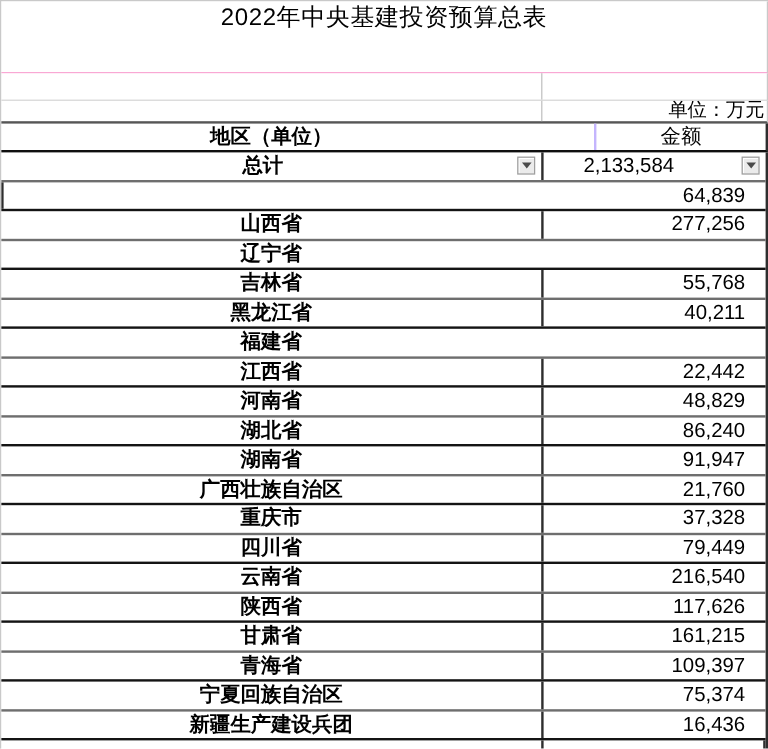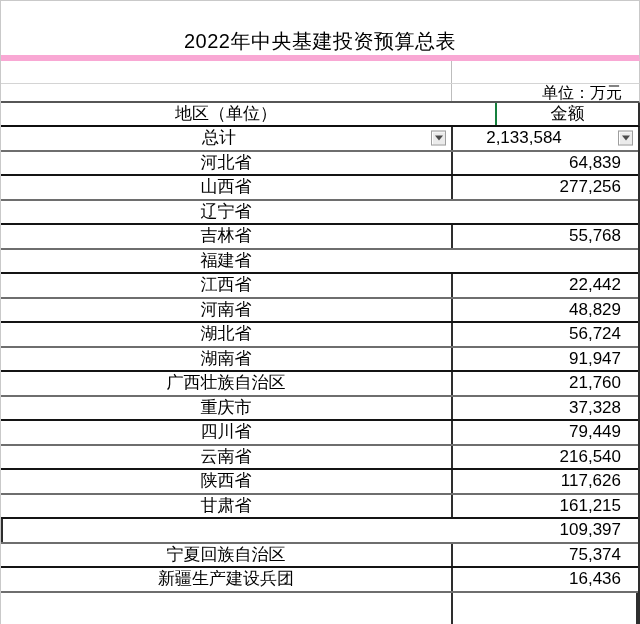--- a/index.html
+++ b/index.html
@@ -6,48 +6,48 @@
   html,body { background:#fff; }
   body { font-family:"Liberation Sans","DejaVu Sans",sans-serif; color:#000; }
 
   .sheet{
     position:relative; width:640px; height:624px; background:#ffffff;
     border-top:1px solid #c9c9c9; border-left:1px solid #c9c9c9;
     display:flex; flex-direction:column; overflow:hidden;
   }
 
   
-  .c1{ flex:0 0 450px; width:450px; display:flex; align-items:center; justify-content:center; overflow:hidden; }
+  .c1{ flex:0 0 450px; width:450px; display:flex; align-items:center; justify-content:center; overflow:hidden;font-weight:bold; }
   .c2{ flex:1; display:flex; align-items:center; overflow:hidden; }
 
   .title-row{
-    height:60px; flex:0 0 60px; display:flex; align-items:flex-end; justify-content:center;
-    border-bottom:6px solid #f9a8d4; border-right:1px solid #c9c9c9;
+    height:60px; flex:0 0 60px; display:flex; align-items:flex-start; justify-content:center;
+    border-bottom:1px solid #f9a8d4; border-right:1px solid #c9c9c9;
     font-size:20px; letter-spacing:0.5px;
   }
 
   .blank-row{
     height:23px; flex:0 0 23px; display:flex;
     border-bottom:1px solid #d4d4d4; border-right:1px solid #c9c9c9;
   }
   .blank-row .c2{ border-left:1px solid #bdbdbd; }
 
   .unit-row{
     height:19px; flex:0 0 19px; display:flex;
     border-bottom:2px solid #565656; border-right:1px solid #c9c9c9;
   }
   .unit-row .c2{ border-left:1px solid #bdbdbd; justify-content:flex-end; }
-  .unit-row .c2 span{ font-size:16px; line-height:17px; padding-right:17px; white-space:nowrap;text-align:center; }
+  .unit-row .c2 span{ font-size:16px; line-height:17px; padding-right:2px; white-space:nowrap;text-align:center; }
 
   .header-row{
     height:24px; flex:0 0 24px; display:flex;
     border-bottom:2px solid #0f0f0f; border-right:2px solid #2e2e2e;
     font-size:17px; line-height:22px;
   }
-  .header-row .c2{ border-left:2px solid #15803d; justify-content:center;margin-left:44px; }
+  .header-row .c2{ border-left:2px solid #c4b5fd; justify-content:center;margin-left:44px; }
 
   .tbody{ flex:1; display:flex; flex-direction:column; border-right:2px solid #2e2e2e; }
 
   .r{
     flex:0 0 24.5px; height:24.5px; display:flex;
     border-bottom:2px solid #141414; font-size:17px; line-height:22px;
   }
   .r:nth-child(odd){ border-bottom-color:#6e6e6e; }
   .r .c2{ border-left:2px solid #2e2e2e; justify-content:flex-end; padding-right:17px; }
   .r .c2 span, .r .c1 span{ white-space:nowrap; }
@@ -107,48 +107,51 @@
       </div>
       <div class="c2">
         <span>2,133,584</span>
         <div class="filter-btn">
           <div class="tri"></div>
         </div>
       </div>
     </div>
 
     <div class="r">
-      <div class="c1">河北省</div>
       <div class="c2">64,839</div>
     </div>
     <div class="r">
       <div class="c1">山西省</div>
       <div class="c2">277,256</div>
     </div>
     <div class="r">
       <div class="c1">辽宁省</div>
     </div>
     <div class="r">
       <div class="c1">吉林省</div>
       <div class="c2">55,768</div>
     </div>
     <div class="r">
+      <div class="c1">黑龙江省</div>
+      <div class="c2">40,211</div>
+    </div>
+    <div class="r">
       <div class="c1">福建省</div>
     </div>
     <div class="r">
       <div class="c1">江西省</div>
       <div class="c2">22,442</div>
     </div>
     <div class="r">
       <div class="c1">河南省</div>
       <div class="c2">48,829</div>
     </div>
     <div class="r">
       <div class="c1">湖北省</div>
-      <div class="c2">56,724</div>
+      <div class="c2">86,240</div>
     </div>
     <div class="r">
       <div class="c1">湖南省</div>
       <div class="c2">91,947</div>
     </div>
     <div class="r">
       <div class="c1">广西壮族自治区</div>
       <div class="c2">21,760</div>
     </div>
     <div class="r">
@@ -165,20 +168,21 @@
     </div>
     <div class="r">
       <div class="c1">陕西省</div>
       <div class="c2">117,626</div>
     </div>
     <div class="r">
       <div class="c1">甘肃省</div>
       <div class="c2">161,215</div>
     </div>
     <div class="r">
+      <div class="c1">青海省</div>
       <div class="c2">109,397</div>
     </div>
     <div class="r">
       <div class="c1">宁夏回族自治区</div>
       <div class="c2">75,374</div>
     </div>
     <div class="r">
       <div class="c1">新疆生产建设兵团</div>
       <div class="c2">16,436</div>
     </div>

